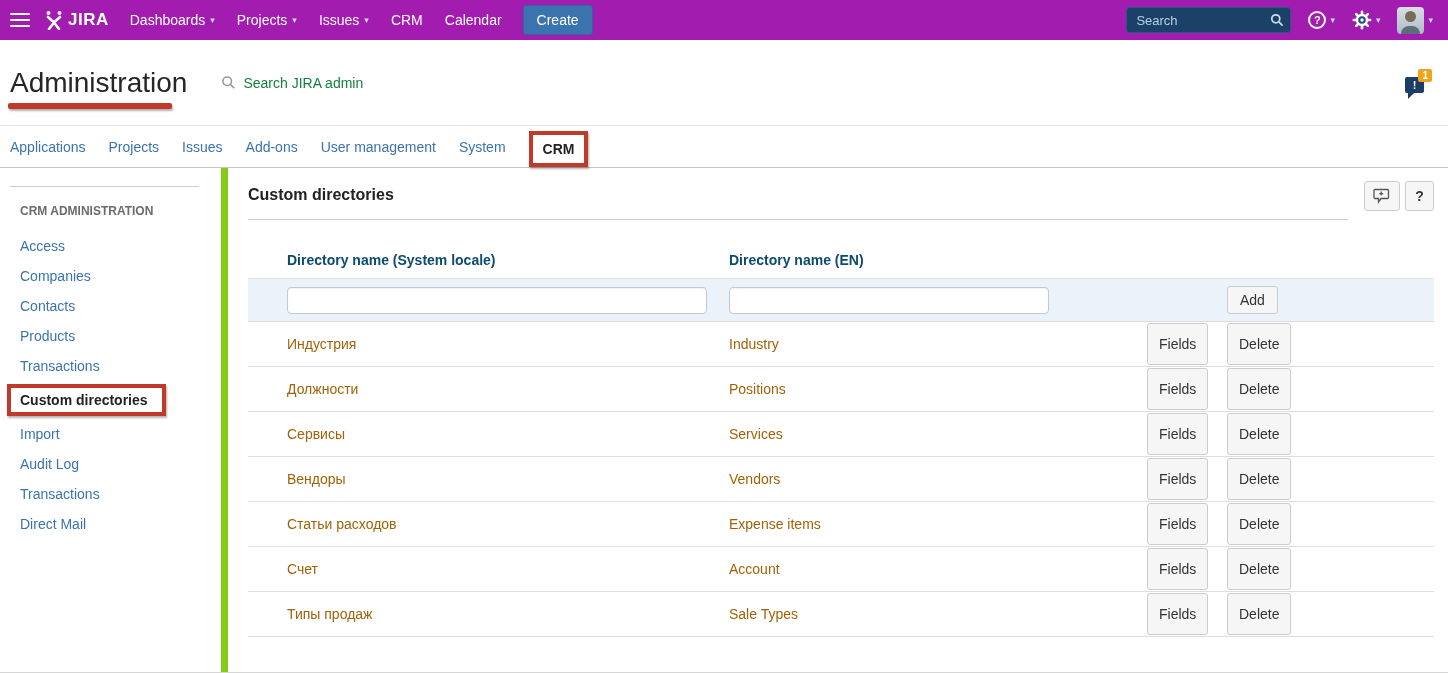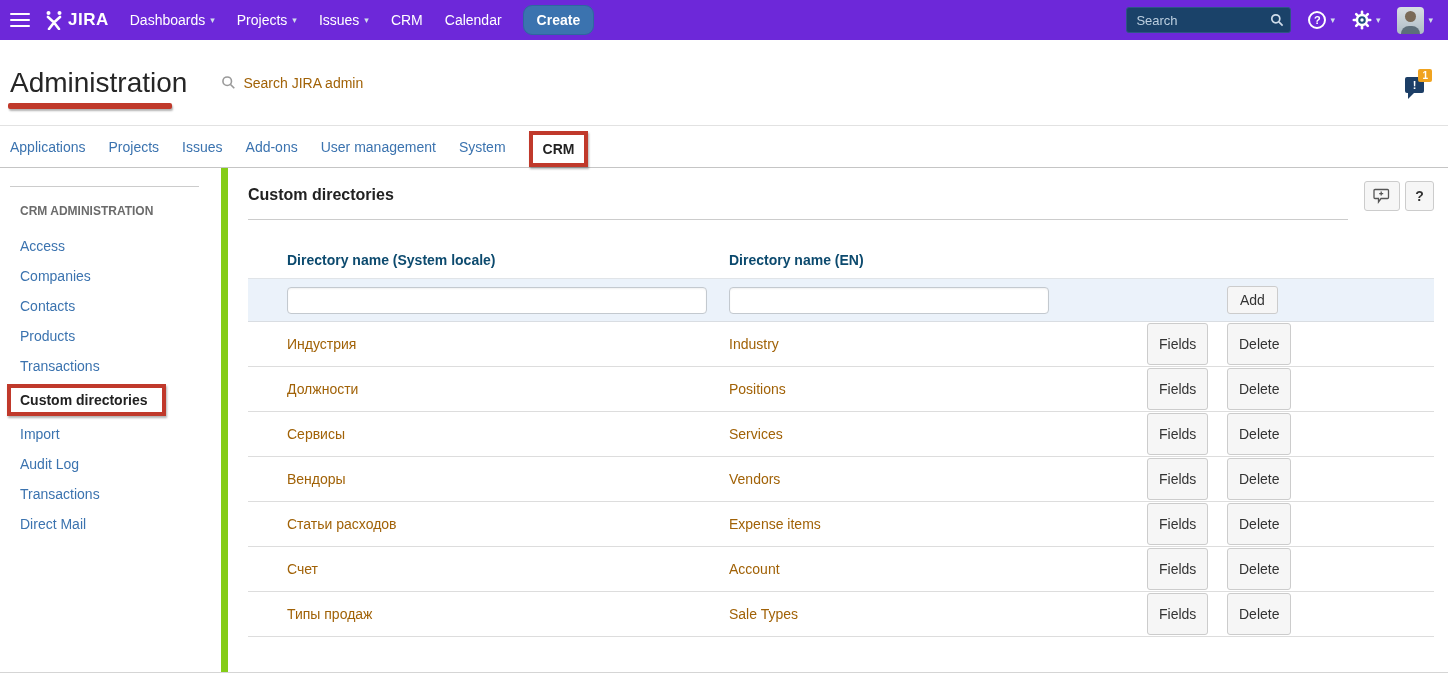--- a/index.html
+++ b/index.html
@@ -4,46 +4,46 @@
 <style>
   * { box-sizing: border-box; }
   html,body { margin:0; padding:0; }
   body {
     width:1448px; height:673px; overflow:hidden; background:#fff;
     font-family:"Liberation Sans", sans-serif; font-size:14px; color:#333;
     position:relative;
   }
 
   
-  .navbar { height:40px; background:#6d28d9; display:flex; align-items:center; padding:0 15px 0 0; }
+  .navbar { height:40px; background:#a21caf; display:flex; align-items:center; padding:0 15px 0 0; }
   .hamburger { width:20px; display:flex; flex-direction:column; gap:4px; margin:0 13px 0 10px; cursor:pointer; }
   .hamburger i { display:block; height:2px; background:#fff; border-radius:1px; }
   .brand { display:flex; align-items:center; gap:3px; margin-right:10px; cursor:pointer; }
   .brand-text { color:#fff; font-weight:bold; font-size:17px; letter-spacing:.5px; }
   .nav-items { display:flex; align-items:center; }
   .nav-item { color:#fff; font-size:14px; padding:0 11px; height:48px; display:inline-flex; align-items:center; gap:5px; cursor:pointer; text-decoration:none; }
   .nav-item .caret, .icon-caret { font-size:9px; color:#cfdcea; }
-  .create-btn { background:#3b73af; color:#fff; border:1px solid #2f66a0; border-radius:9px; font-weight:bold; font-size:14px; padding:6px 13px; margin-left:10px; cursor:pointer; font-family:inherit; }
+  .create-btn { background:#3b73af; color:#fff; border:1px solid #2f66a0; border-radius:3px; font-weight:normal; font-size:14px; padding:6px 13px; margin-left:10px; cursor:pointer; font-family:inherit; }
   .nav-right { margin-left:auto; display:flex; align-items:center; gap:17px; }
   .nav-search { position:relative; }
   .nav-search input { width:165px; height:26px; background:#1a4269; border:1px solid #2d5684; border-radius:3px; color:#fff; padding:0 28px 0 9px; font-size:13px; font-family:inherit; }
   .nav-search input::placeholder { color:#bccfe0; }
   .nav-search .mag { position:absolute; right:7px; top:6px; }
   .icon-group { display:flex; align-items:center; gap:4px; cursor:pointer; }
   .help-circle { width:18px; height:18px; border:2px solid #fff; border-radius:50%; display:flex; align-items:center; justify-content:center; font-size:11px; font-weight:bold; color:#fff; }
   .avatar { width:27px; height:27px; border-radius:4px; position:relative; overflow:hidden; background:linear-gradient(#d9dfe3,#aebcc6); }
   .avatar::before { content:""; position:absolute; top:4px; left:8px; width:11px; height:11px; border-radius:50%; background:#7a6a58; }
   .avatar::after { content:""; position:absolute; bottom:-3px; left:4px; width:19px; height:11px; border-radius:8px 8px 0 0; background:#5d6e7a; }
 
   
   .admin-header { height:86px; display:flex; align-items:center; padding:0 16px 0 10px; border-bottom:1px solid #e2e2e2; background:#fff; }
   .title-wrap { position:relative; }
   .page-title { font-size:28px; font-weight:400; color:#262626; margin:0; }
   .red-underline { position:absolute; left:-2px; bottom:-10px; width:164px; height:6px; background:#c0392b; border-radius:2px; box-shadow:1px 2px 2px rgba(0,0,0,.3); }
-  .admin-search { display:flex; align-items:center; gap:7px; margin-left:34px; color:#a16207; font-size:14px; cursor:text; }
+  .admin-search { display:flex; align-items:center; gap:7px; margin-left:34px; color:#15803d; font-size:14px; cursor:text; }
   .notif { margin-left:auto; position:relative; width:28px; height:26px; cursor:pointer; }
   .notif-bubble { position:absolute; left:1px; top:7px; width:19px; height:16px; background:#1c3e66; border-radius:2px; color:#fff; font-weight:bold; font-size:11px; text-align:center; line-height:16px; }
   .notif-bubble::after { content:""; position:absolute; left:3px; bottom:-6px; border:4px solid transparent; border-top-color:#1c3e66; border-left-color:#1c3e66; }
   .notif-badge { position:absolute; right:0; top:-1px; background:#f0a31f; color:#fff; font-size:10px; font-weight:bold; padding:1px 4px; border-radius:2px; }
 
   
   .tabs { height:42px; display:flex; align-items:center; padding-left:10px; border-bottom:1px solid #c5c5c5; background:#fff; overflow:visible; }
   .tab { color:#3b73af; font-size:14px; margin-right:23px; cursor:pointer; white-space:nowrap; }
   .tab.active { color:#222; font-weight:bold; border:4px solid #c0392b; background:#fff; padding:6px 10px; margin-right:0; position:relative; top:2px; z-index:2; box-shadow:1px 2px 2px rgba(0,0,0,.3); }
 

